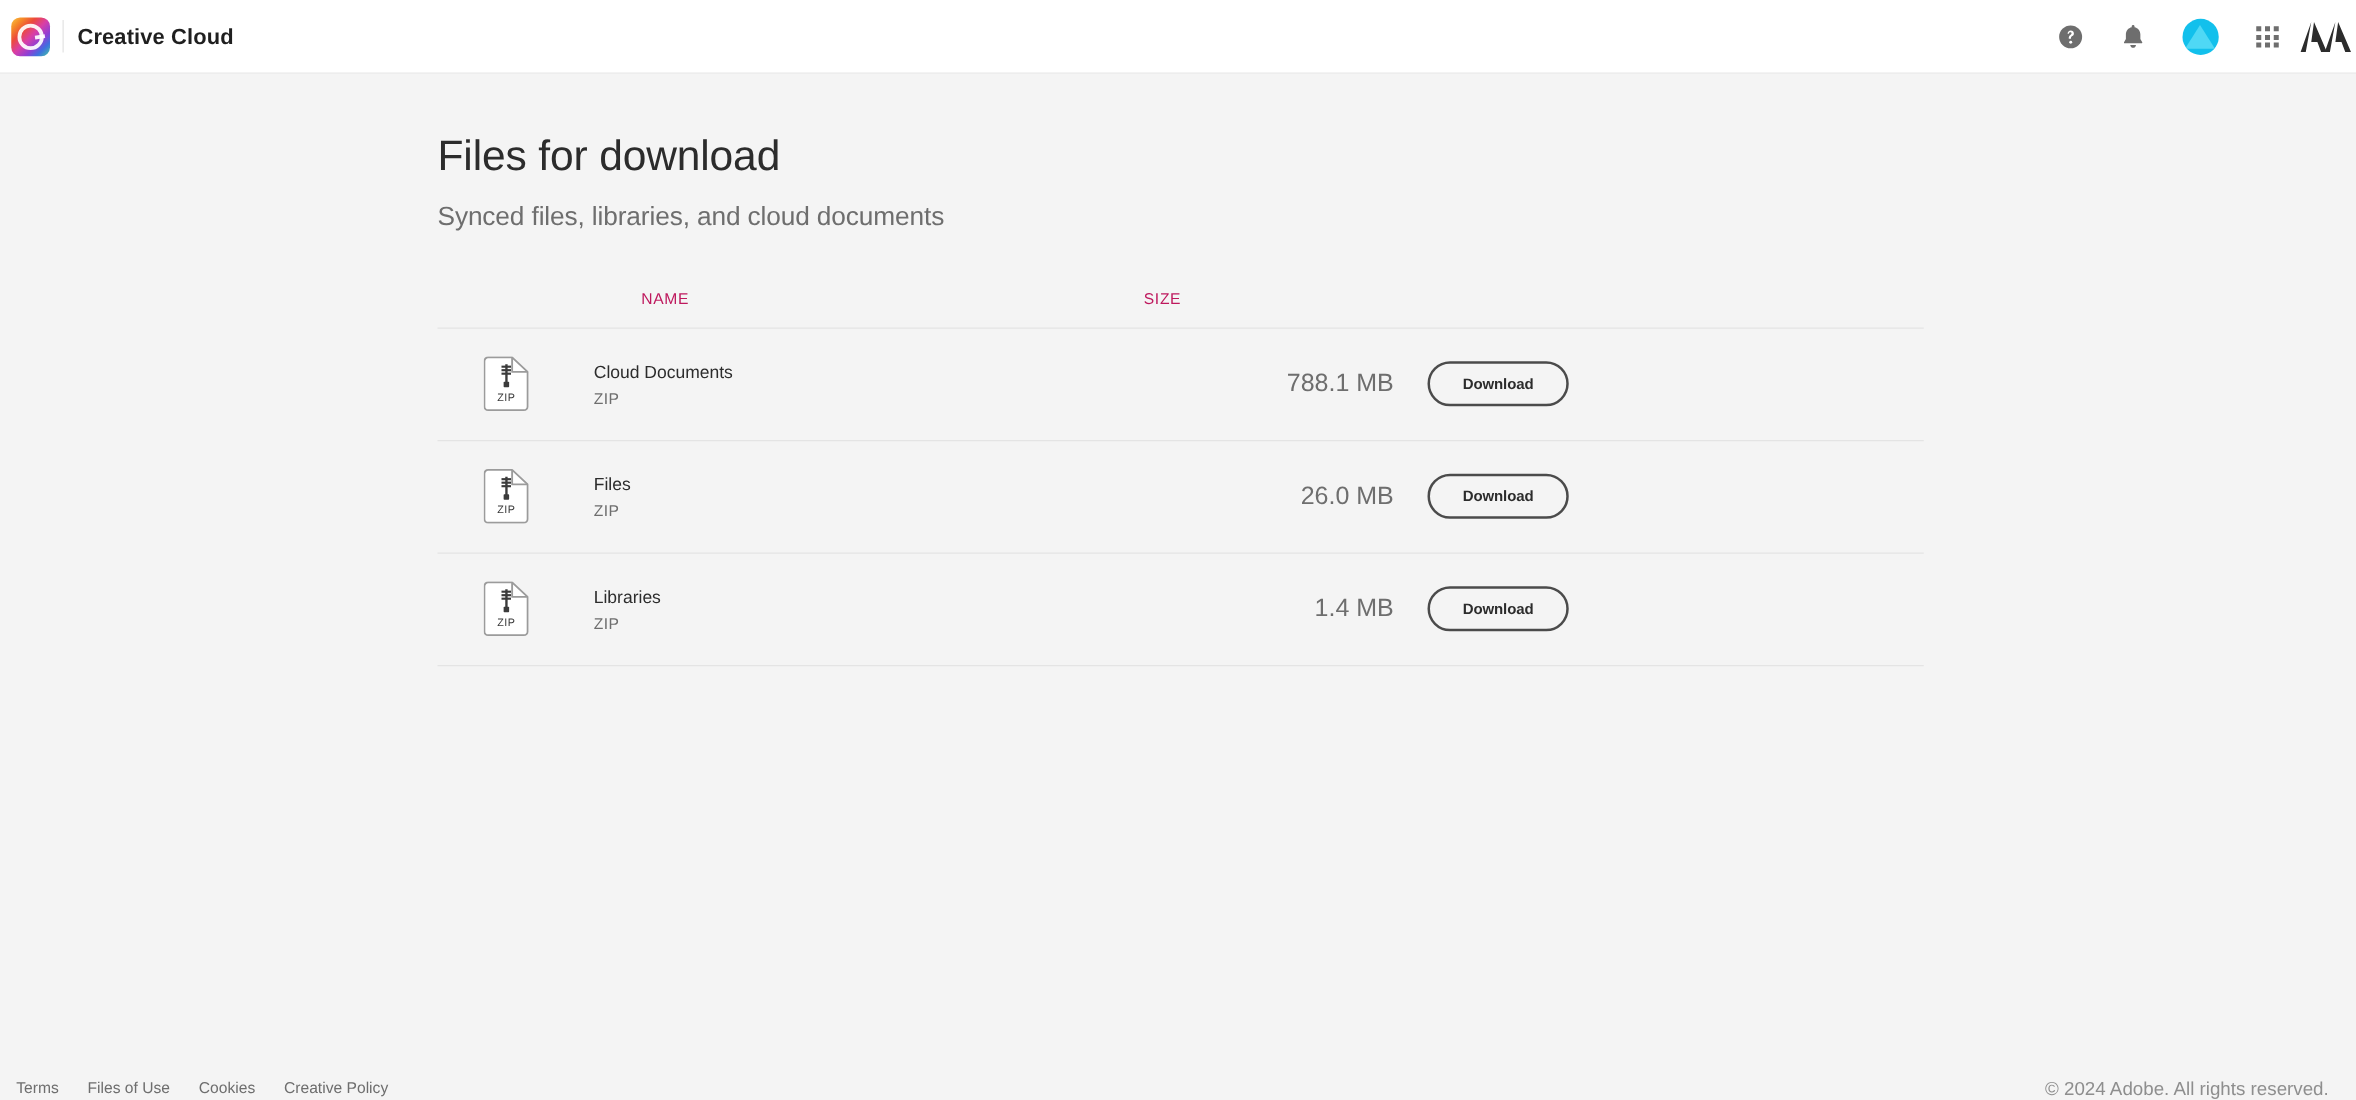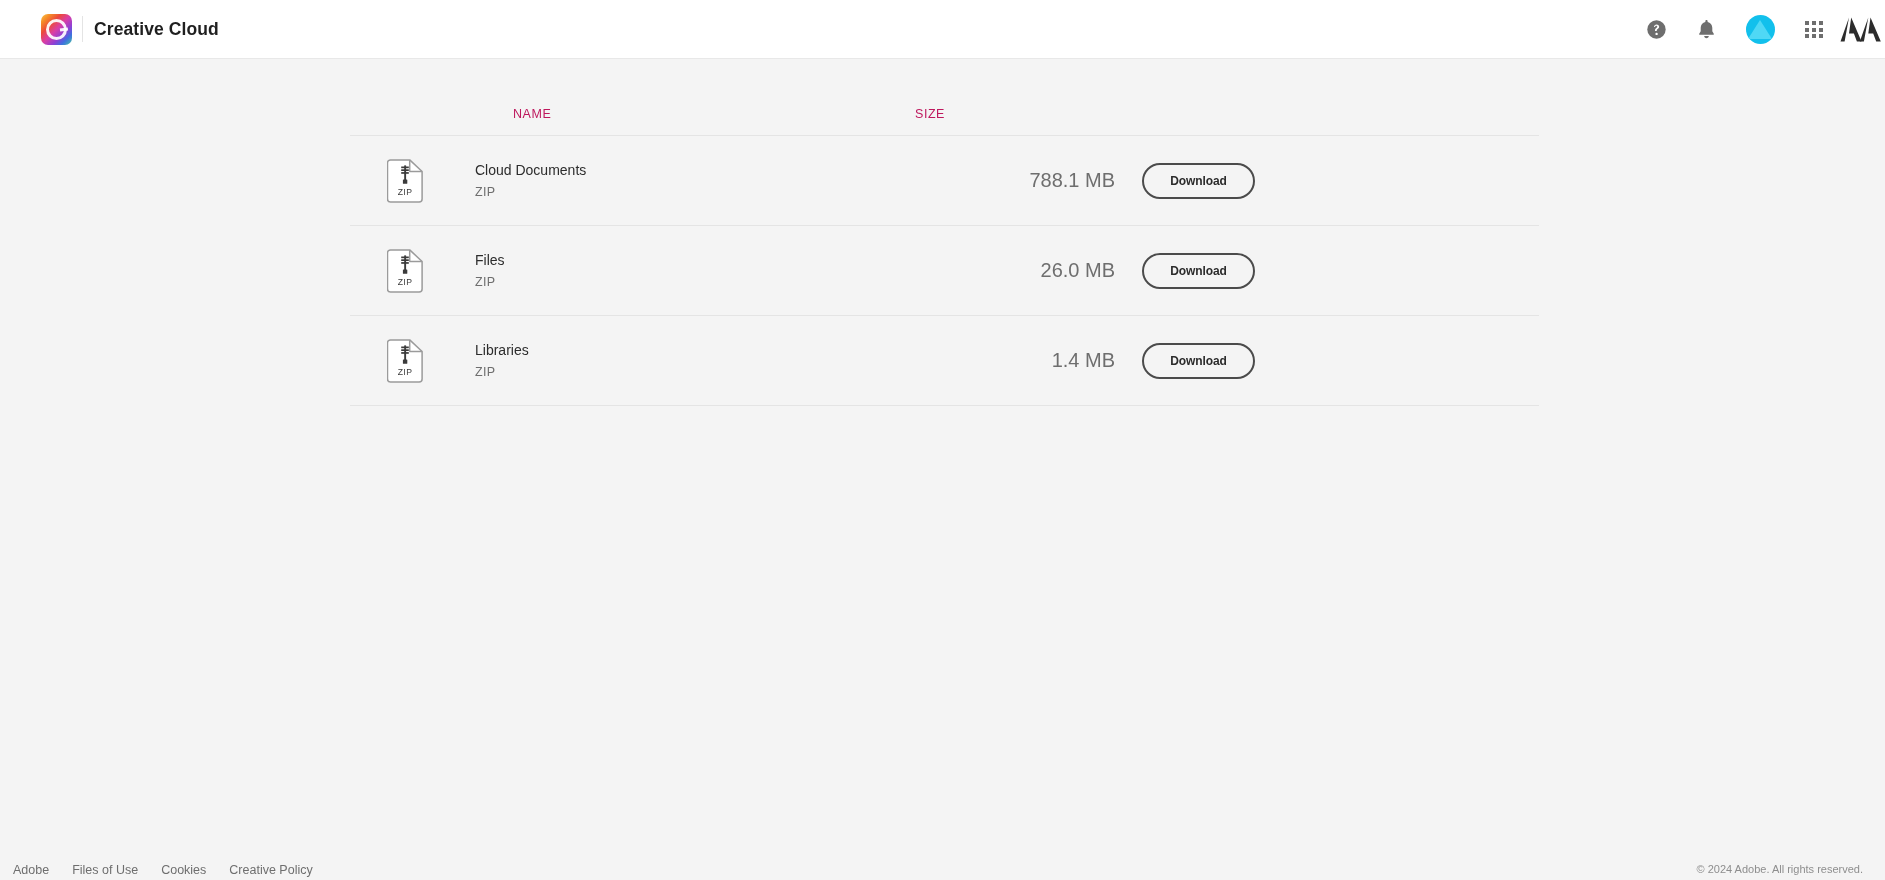--- a/index.html
+++ b/index.html
@@ -18,21 +18,20 @@
   
   .appbar {
     position: absolute;
     top: 0; left: 0;
     width: 1885px;
     height: 59px;
     background: #ffffff;
     border-bottom: 1px solid #e8e8e8;
     display: flex;
     align-items: center;
-    padding-left: 32px;
   }
   .appbar-left {
     display: flex;
     align-items: center;
     padding-left: 9px;
     height: 100%;
   }
   .cc-logo {
     width: 31px;
     height: 31px;
@@ -251,21 +250,21 @@
     display: flex;
     gap: 23px;
   }
   .footer-links a {
     font-size: 12.5px;
     color: #6e6e6e;
     text-decoration: none;
     white-space: nowrap;
   }
   .footer-copy {
-    font-size: 11px;
+    font-size: 15px;
     color: #8e8e8e;
     white-space: nowrap;
   }
 </style>
 </head>
 <body>
 
 <div class="appbar">
 
   <div class="appbar-left">
@@ -318,20 +317,24 @@
         <path d="M30.5 1.5 L40.8 25.5 H36.2 L33.2 17.6 H28.3 L30.5 1.5 Z
                  M28.3 1.5 L19.8 25.5 H23.9 L28.3 1.5 Z" fill="#2c2c2c"></path>
       </svg>
     </div>
 
   </div>
 </div>
 
 <div class="content">
 
+  <div class="page-head">
+    <h1 class="page-title">Files for download</h1>
+    <div class="page-subtitle">Synced files, libraries, and cloud documents</div>
+  </div>
 
   <div class="file-table">
 
     <div class="table-head">
       <div class="col-name">
         <span class="th">NAME</span>
       </div>
       <div class="col-size">
         <span class="th">SIZE</span>
       </div>
@@ -417,19 +420,19 @@
       <div class="file-action">
         <button class="dl-btn">Download</button>
       </div>
     </div>
 
   </div>
 </div>
 
 <div class="footer">
   <div class="footer-links">
-    <a href="#">Adobe</a>
+    <a href="#">Terms</a>
     <a href="#">Files of Use</a>
     <a href="#">Cookies</a>
     <a href="#">Creative Policy</a>
   </div>
   <div class="footer-copy">© 2024 Adobe. All rights reserved.</div>
 </div>
 
 </body></html>

